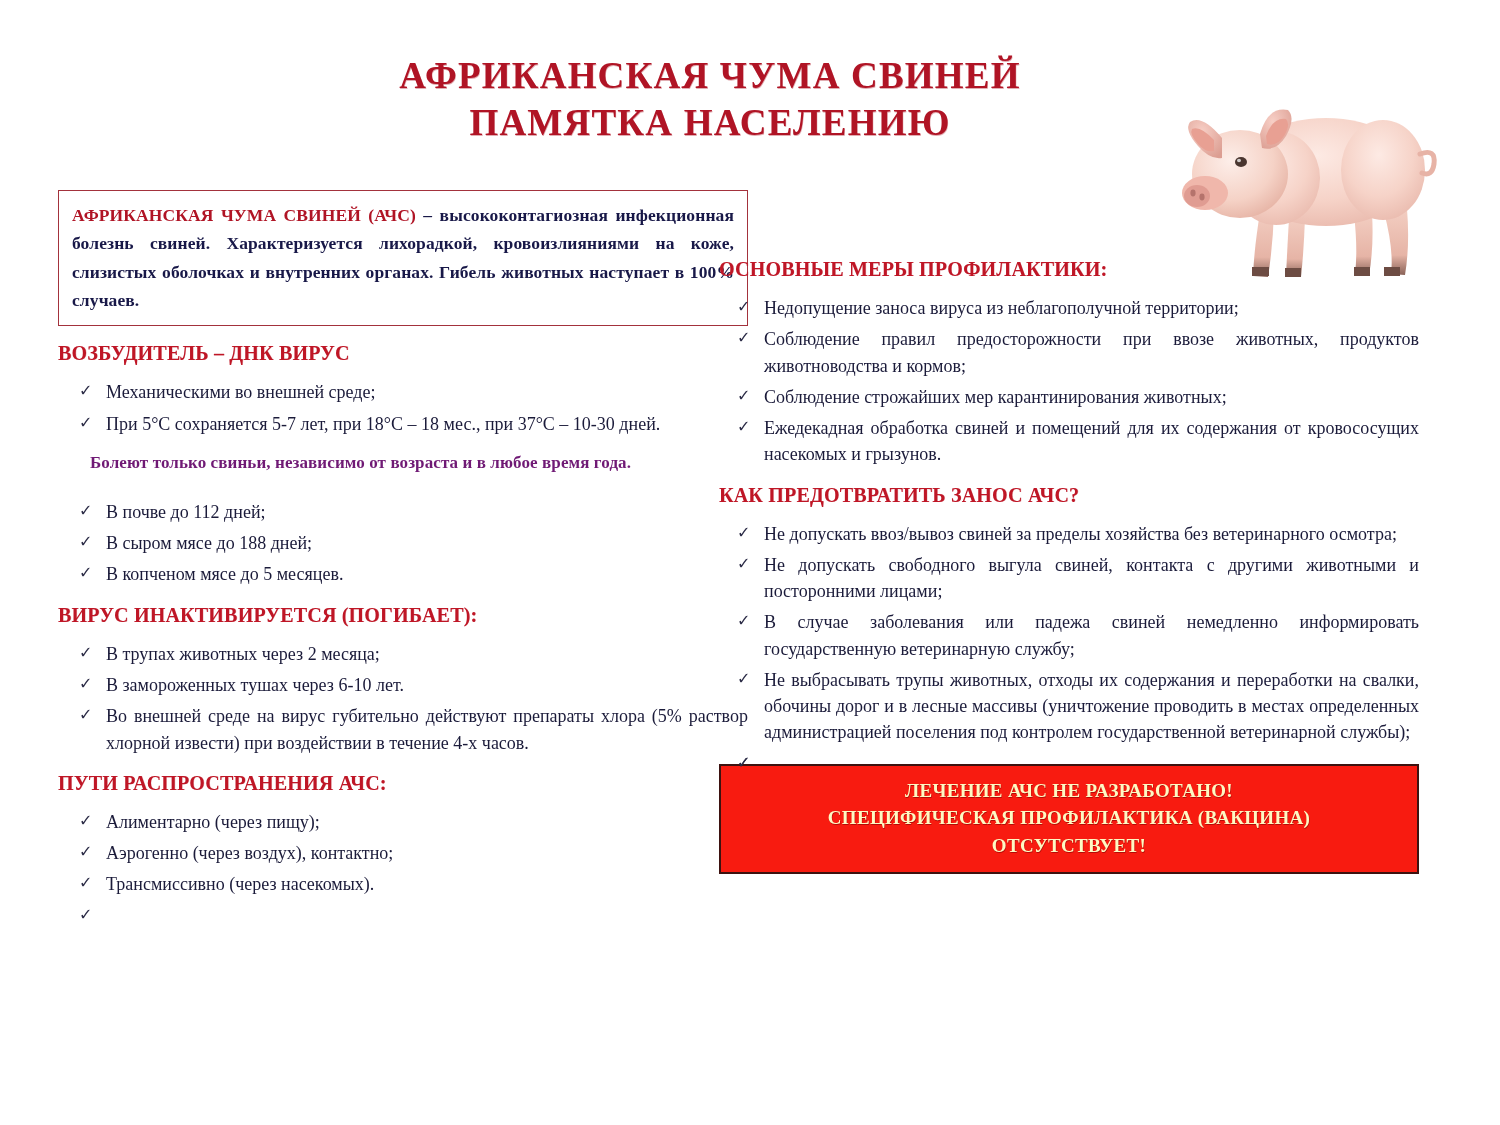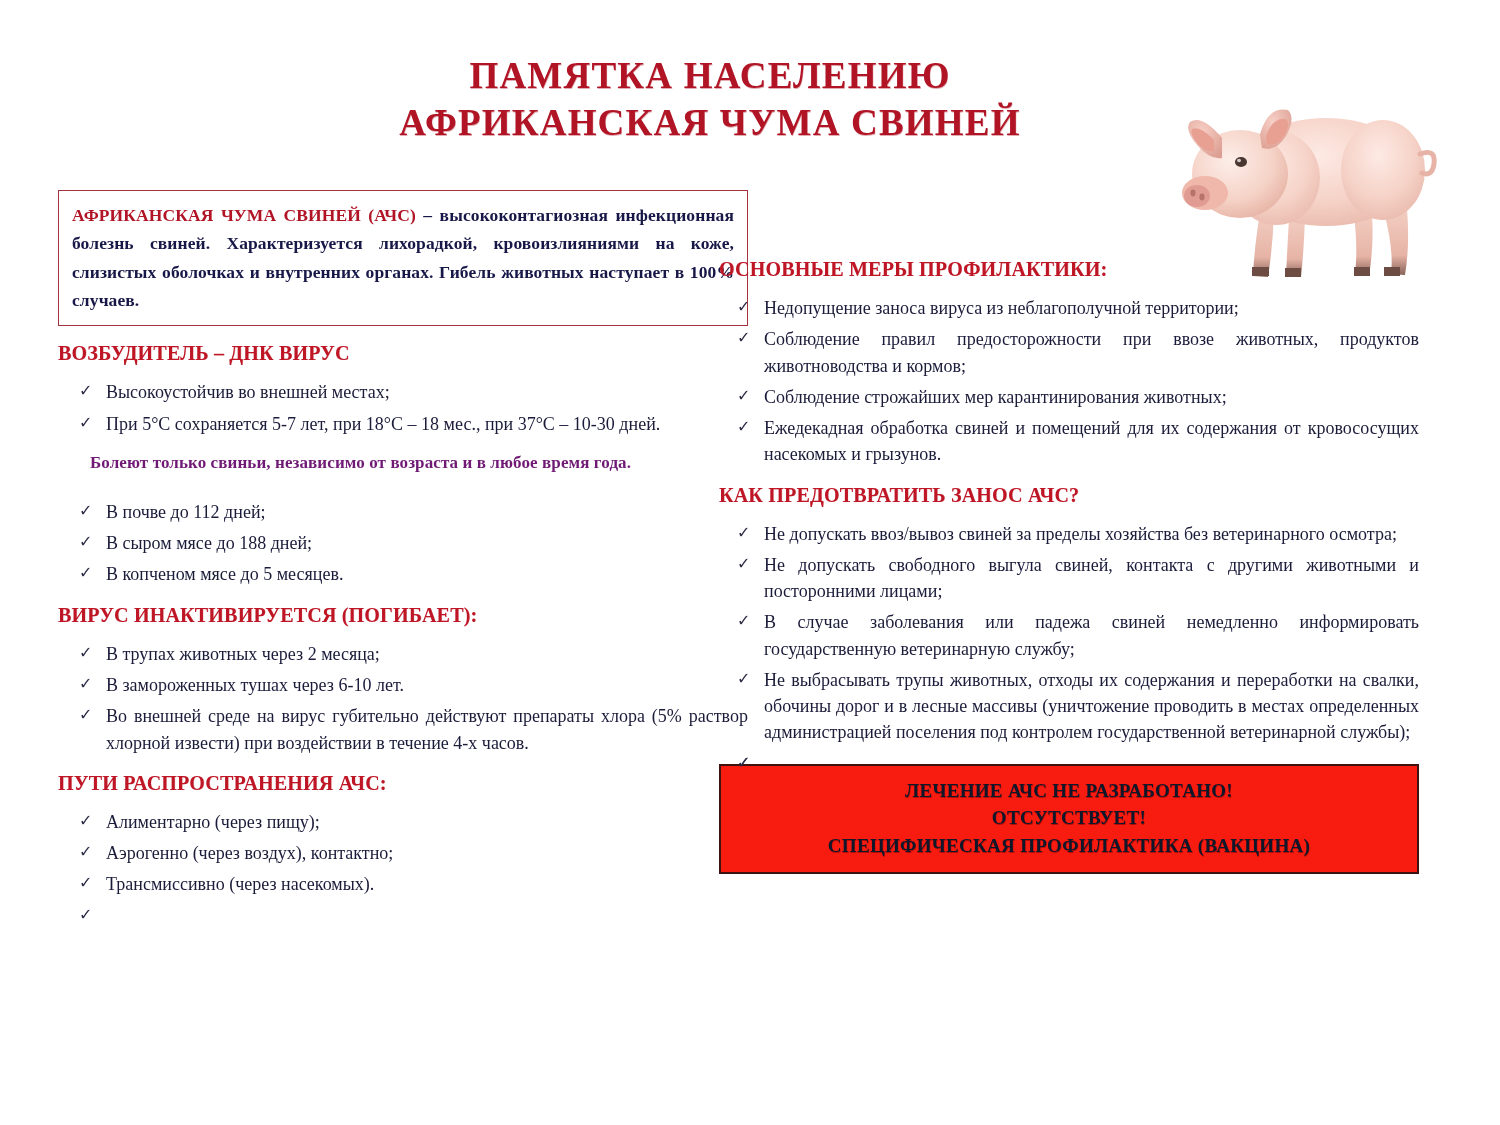--- a/index.html
+++ b/index.html
@@ -128,34 +128,34 @@
 
   
   .warning-banner {
     margin-top: 18px;
     background: #f81b10;
     border: 2px solid #3d1210;
     padding: 11px 10px 13px 10px;
     text-align: center;
   }
   .warning-banner div {
-    color: #0f172a;
+    color: #fef9c3;
     font-weight: bold;
     font-size: 19px;
     line-height: 1.45;
     letter-spacing: 0.3px;
     text-shadow: 0.5px 0.5px 0 rgba(120,0,0,0.55);
   }
 </style>
 </head>
 <body>
 
 <div class="title-block">
+  <div class="title-line">АФРИКАНСКАЯ ЧУМА СВИНЕЙ</div>
   <div class="title-line">ПАМЯТКА НАСЕЛЕНИЮ</div>
-  <div class="title-line">АФРИКАНСКАЯ ЧУМА СВИНЕЙ</div>
 </div>
 
 <div class="pig-photo">
   <svg viewBox="0 0 320 250" width="320" height="250" aria-hidden="true">
     <defs>
       <radialGradient id="bodyGrad" cx="45%" cy="35%" r="75%">
         <stop offset="0%" stop-color="#fdeae4"></stop>
         <stop offset="55%" stop-color="#f6d3c8"></stop>
         <stop offset="100%" stop-color="#e7b5a8"></stop>
       </radialGradient>
@@ -215,21 +215,21 @@
 
   <div class="intro-box">
     <div class="intro-text">
       <span class="lead">АФРИКАНСКАЯ ЧУМА СВИНЕЙ (АЧС)</span><span> – высококонтагиозная инфекционная болезнь свиней. Характеризуется лихорадкой, кровоизлияниями на коже, слизистых оболочках и внутренних органах. Гибель животных наступает в 100% случаев.</span>
     </div>
   </div>
 
   <div class="section">
     <div class="sec-head">ВОЗБУДИТЕЛЬ – ДНК ВИРУС</div>
     <ul class="checks">
-      <li><span class="tick">✓</span><span>Высокоустойчив во внешней местах;</span></li>
+      <li><span class="tick">✓</span><span>Механическими во внешней среде;</span></li>
       <li><span class="tick">✓</span><span>При 5°C сохраняется 5-7 лет, при 18°C – 18 мес., при 37°C – 10-30 дней.</span></li>
     </ul>
     <div class="note-line">Болеют только свиньи, независимо от возраста и в любое время года.</div>
   </div>
 
   <div class="section">
     <ul class="checks">
       <li><span class="tick">✓</span><span>В почве до 112 дней;</span></li>
       <li><span class="tick">✓</span><span>В сыром мясе до 188 дней;</span></li>
       <li><span class="tick">✓</span><span>В копченом мясе до 5 месяцев.</span></li>
@@ -275,16 +275,16 @@
       <li><span class="tick">✓</span><span>Не допускать свободного выгула свиней, контакта с другими животными и посторонними лицами;</span></li>
       <li><span class="tick">✓</span><span>В случае заболевания или падежа свиней немедленно информировать государственную ветеринарную службу;</span></li>
       <li><span class="tick">✓</span><span>Не выбрасывать трупы животных, отходы их содержания и переработки на свалки, обочины дорог и в лесные массивы (уничтожение проводить в местах определенных администрацией поселения под контролем государственной ветеринарной службы);</span></li>
       <li><span class="tick">✓</span></li>
       <li><span class="tick">✓</span></li>
     </ul>
   </div>
 
   <div class="warning-banner">
     <div>ЛЕЧЕНИЕ АЧС НЕ РАЗРАБОТАНО!</div>
+    <div>СПЕЦИФИЧЕСКАЯ ПРОФИЛАКТИКА (ВАКЦИНА)</div>
     <div>ОТСУТСТВУЕТ!</div>
-    <div>СПЕЦИФИЧЕСКАЯ ПРОФИЛАКТИКА (ВАКЦИНА)</div>
   </div>
 </div>
 
 </body></html>

